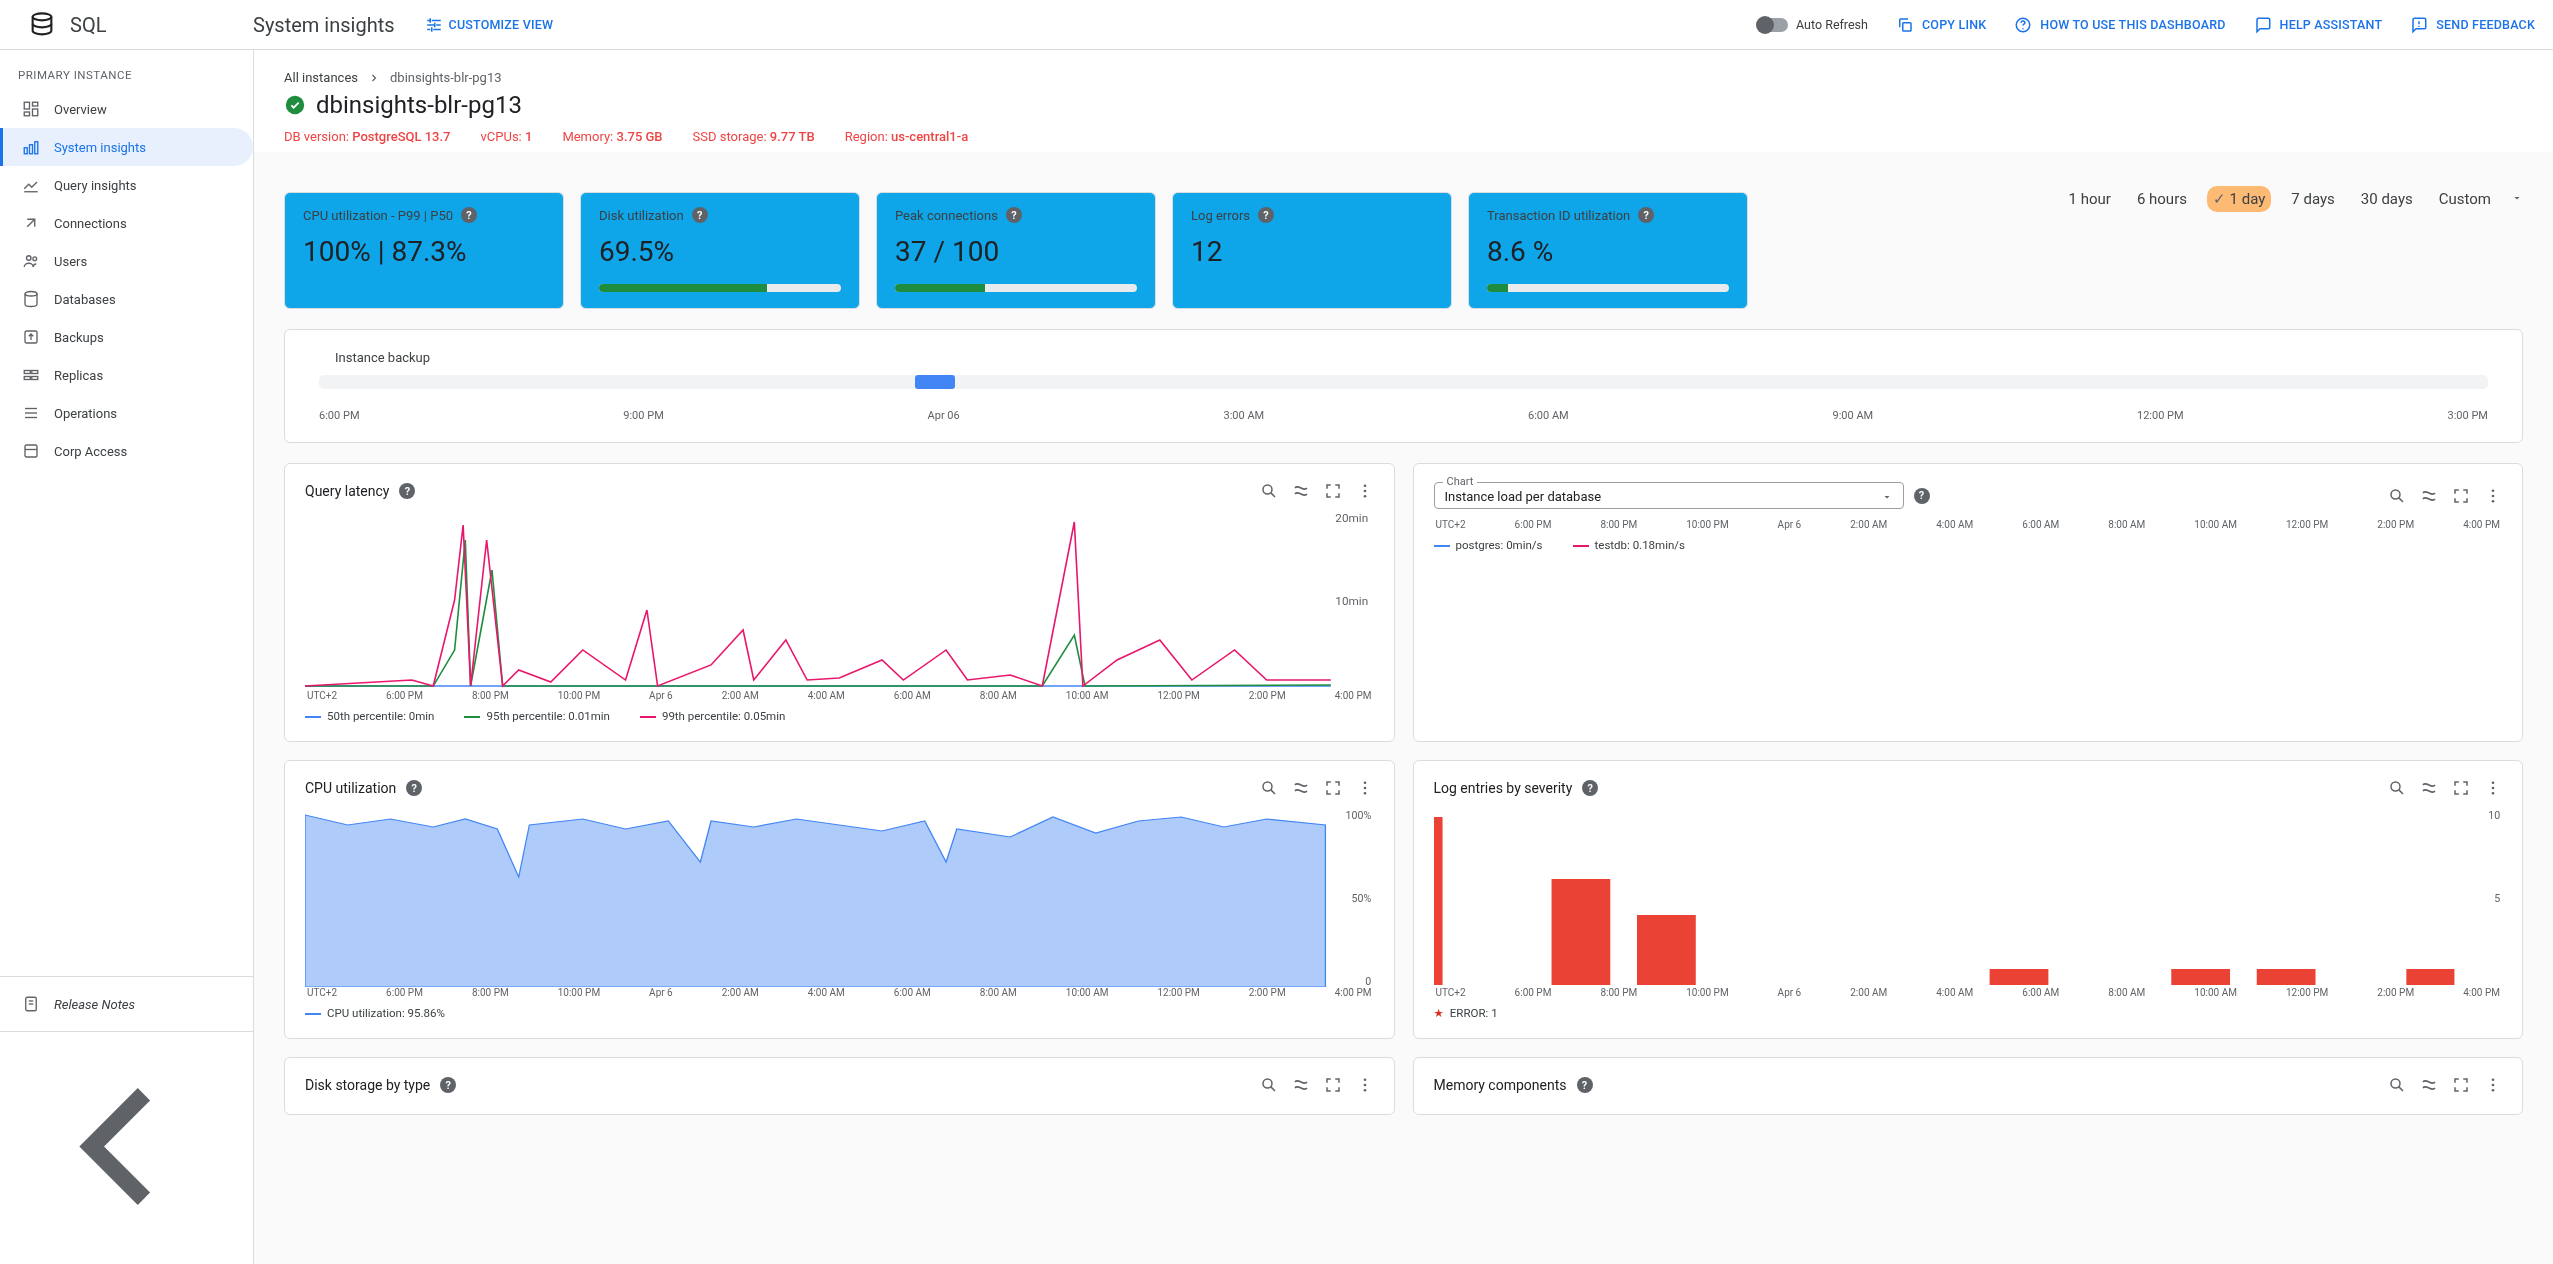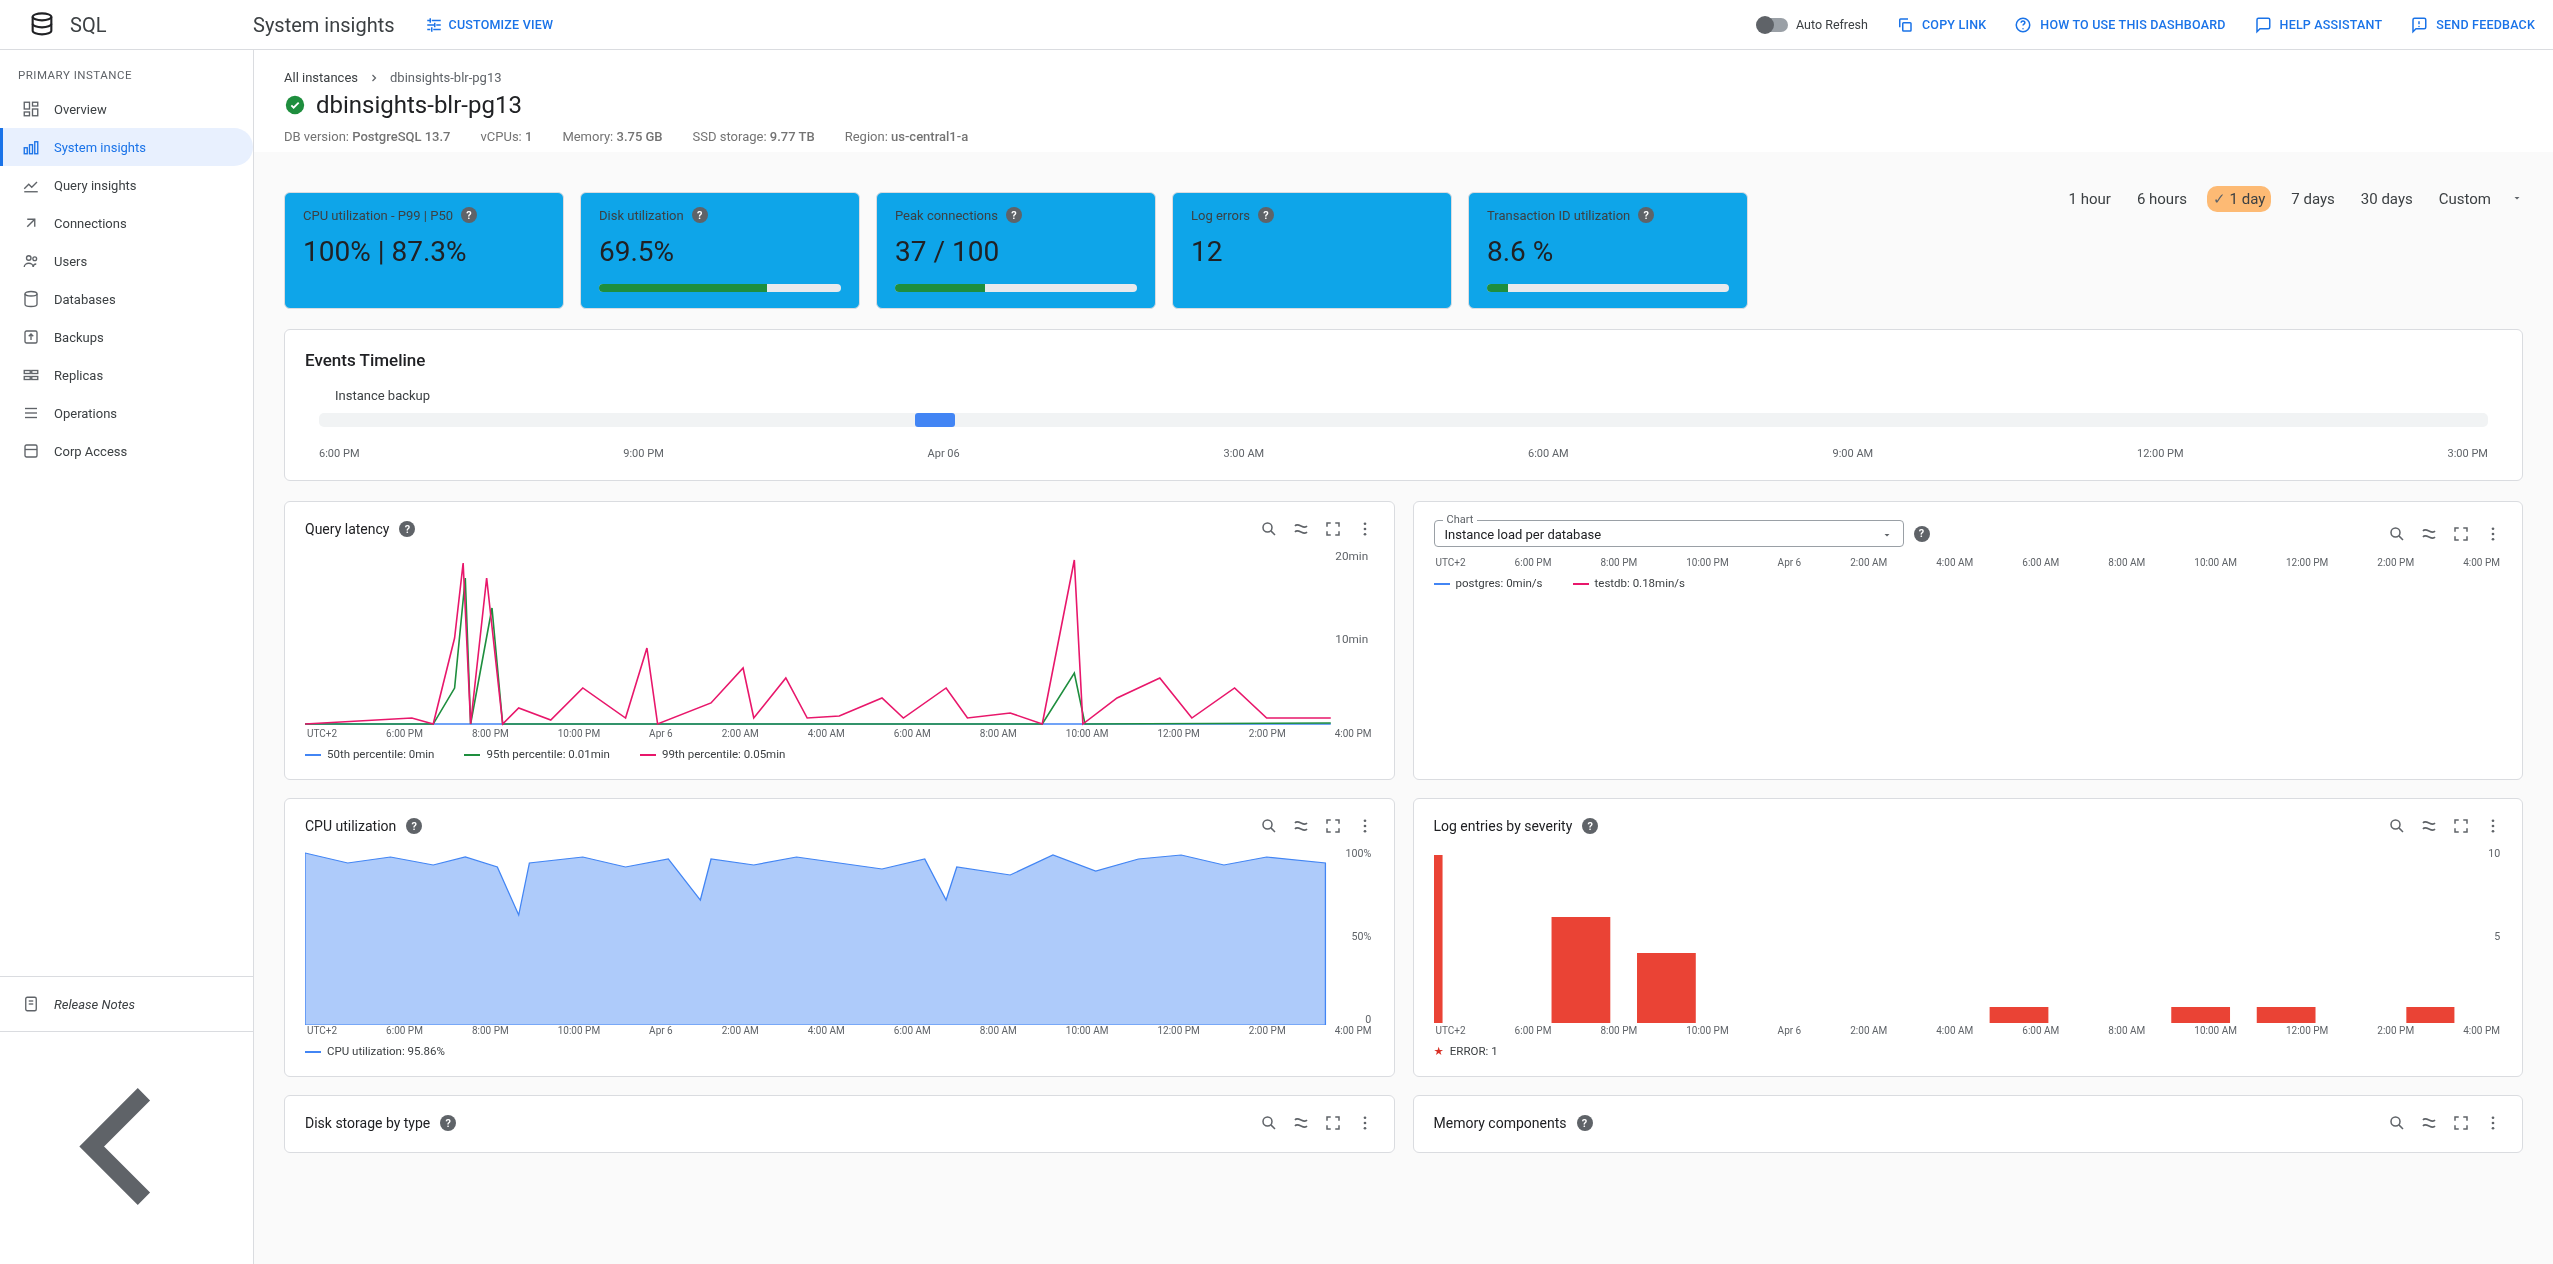--- a/index.html
+++ b/index.html
@@ -26,21 +26,21 @@
   .sidebar .footer { margin-top:auto; border-top:1px solid #dadce0; padding-top:8px; padding-bottom:8px;font-style:italic; }
   .sidebar .collapse { border-top:1px solid #dadce0; padding:10px 22px; }
 
   .main { position:absolute; left:254px; right:0; top:50px; bottom:0; overflow:auto; background:#fafafa; }
   .header-region { padding:20px 30px 8px 30px; background:#fff; }
   .breadcrumb { font-size:13px; color:#5f6368; display:flex; align-items:center; gap:10px; }
   .breadcrumb a { color:#3c4043; cursor:pointer; }
   .page-title-line { display:flex; align-items:center; gap:10px; margin-top:6px; }
   .status-icon { width:22px; height:22px; color:#1e8e3e; }
   .page-title { font-size:24px; color:#202124; }
-  .spec-line { margin-top:10px; font-size:13px; color:#737373; display:flex; gap:30px; }
+  .spec-line { margin-top:10px; font-size:13px; color:#ef4444; display:flex; gap:30px; }
   .spec-line b { font-weight:500; }
 
   .content { padding:0 30px 40px 30px; position:relative; }
   .time-range { position:absolute; right:30px; top:-6px; display:flex; align-items:center; gap:14px; font-size:15px; color:#3c4043; }
   .time-range .itm { padding:4px 6px; cursor:pointer; }
   .time-range .itm.sel { background:#fdba74; border-radius:10px; }
   .time-range .sel .chk { color:#5f6368; margin-right:4px; }
 
   .stats-row { display:flex; gap:16px; margin-top:40px; }
   .stat-card { background:#0ea5e9; border:1px solid #dadce0; border-radius:6px; padding:14px 18px 16px; width:280px; min-height:100px; display:flex; flex-direction:column; gap:12px; }
@@ -294,21 +294,20 @@
         <div class="stat-card">
           <div class="lbl">Transaction ID utilization <span class="help-circ">?</span></div>
           <div class="val">8.6 %</div>
           <div class="bar-track">
             <div class="bar-fill" style="width:8.6%"></div>
           </div>
         </div>
       </div>
 
     <div class="timeline-card">
-      <div class="ttl">Events Timeline</div>
       <div class="tl-legend">Instance backup</div>
       <div class="tl-track">
         <div class="tl-mark" id="tl-mark" style="left: 27.5%; width: 1.8%;"></div>
       </div>
       <div class="tl-axis" id="tl-axis">
           <span>6:00 PM</span>
           <span>9:00 PM</span>
           <span>Apr 06</span>
           <span>3:00 AM</span>
           <span>6:00 AM</span>

